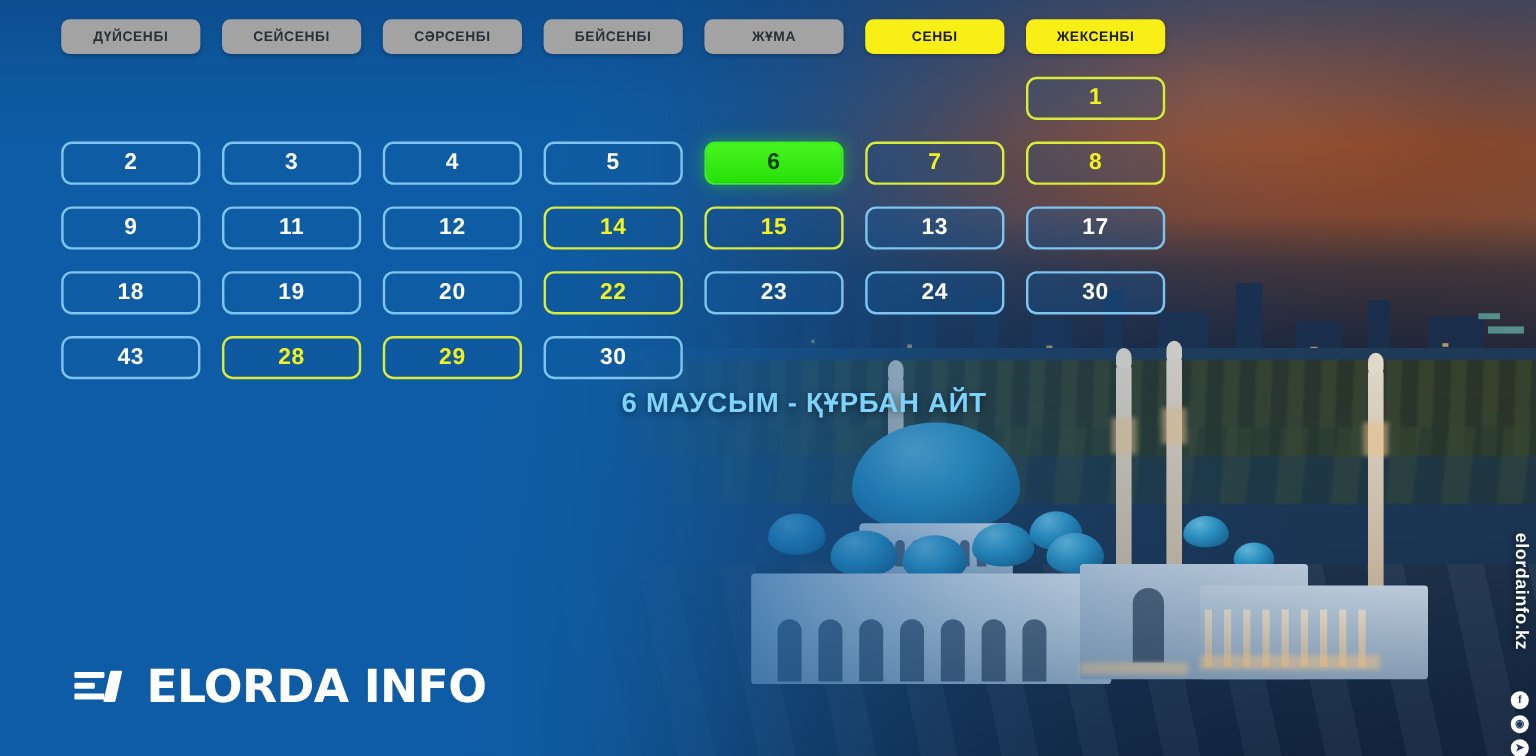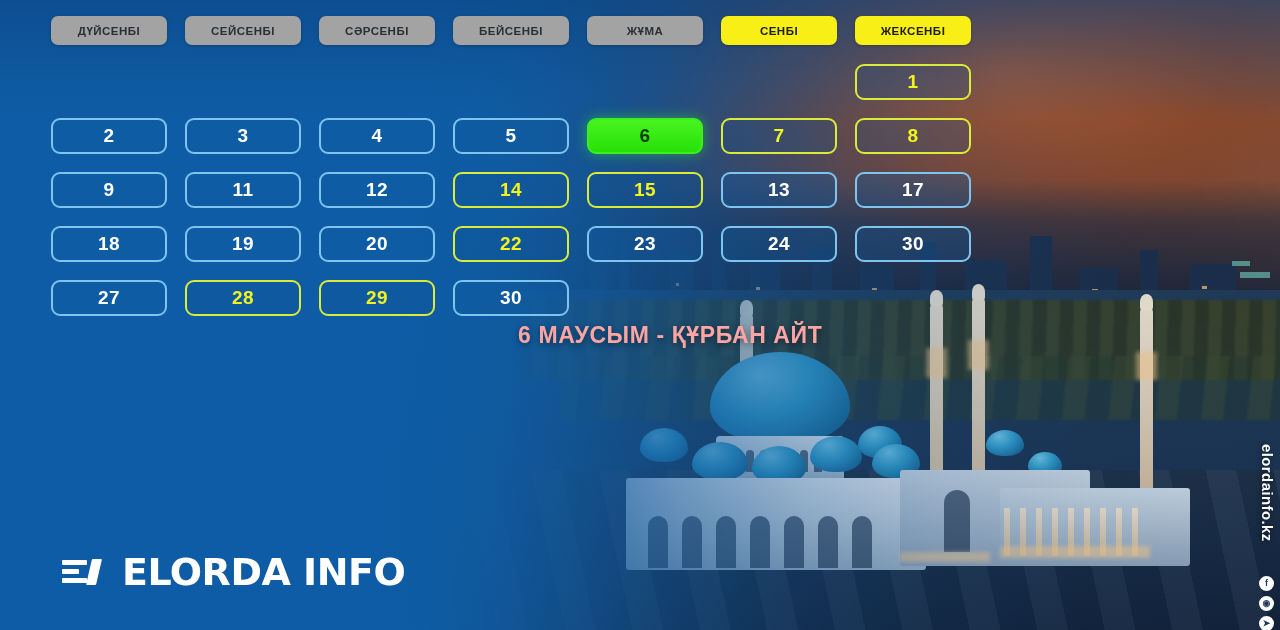--- a/index.html
+++ b/index.html
@@ -125,21 +125,21 @@
     border-color:#3cf01e; color:#0b3d06;
     background:linear-gradient(180deg,#48f41f 0%,#27e008 100%);
     box-shadow:0 0 14px rgba(60,240,30,.45);
   }
   .cell.empty { border:none; background:none; }
 
   
   #caption {
     position:absolute; left:518px; top:322px;
     font-size:23px; font-weight:bold; letter-spacing:.6px;
-    color:#fca5a5; text-shadow:0 2px 6px rgba(0,0,0,.45);
+    color:#7dd3fc; text-shadow:0 2px 6px rgba(0,0,0,.45);
     white-space:nowrap;
   }
 
   
   #logo { position:absolute; left:62px; top:550px; display:flex; align-items:center; gap:26px; }
   #logomark { width:34px; height:28px; position:relative; }
   #logomark i { position:absolute; left:0; background:#ffffff; border-radius:1px; }
   #logomark i.b1 { top:2px;  width:25px; height:5px; }
   #logomark i.b2 { top:11px; width:17px; height:5px; }
   #logomark i.b3 { top:20px; width:25px; height:5px; }
@@ -298,21 +298,21 @@
       <div class="cell wknd">15</div>
       <div class="cell">13</div>
       <div class="cell">17</div>
       <div class="cell">18</div>
       <div class="cell">19</div>
       <div class="cell">20</div>
       <div class="cell wknd">22</div>
       <div class="cell">23</div>
       <div class="cell">24</div>
       <div class="cell">30</div>
-      <div class="cell">27</div>
+      <div class="cell">43</div>
       <div class="cell wknd">28</div>
       <div class="cell wknd">29</div>
       <div class="cell">30</div>
       <div class="cell empty"></div>
       <div class="cell empty"></div>
       <div class="cell empty"></div>
       <div class="cell empty"></div>
       <div class="cell empty"></div>
       <div class="cell empty"></div>
     </div>

